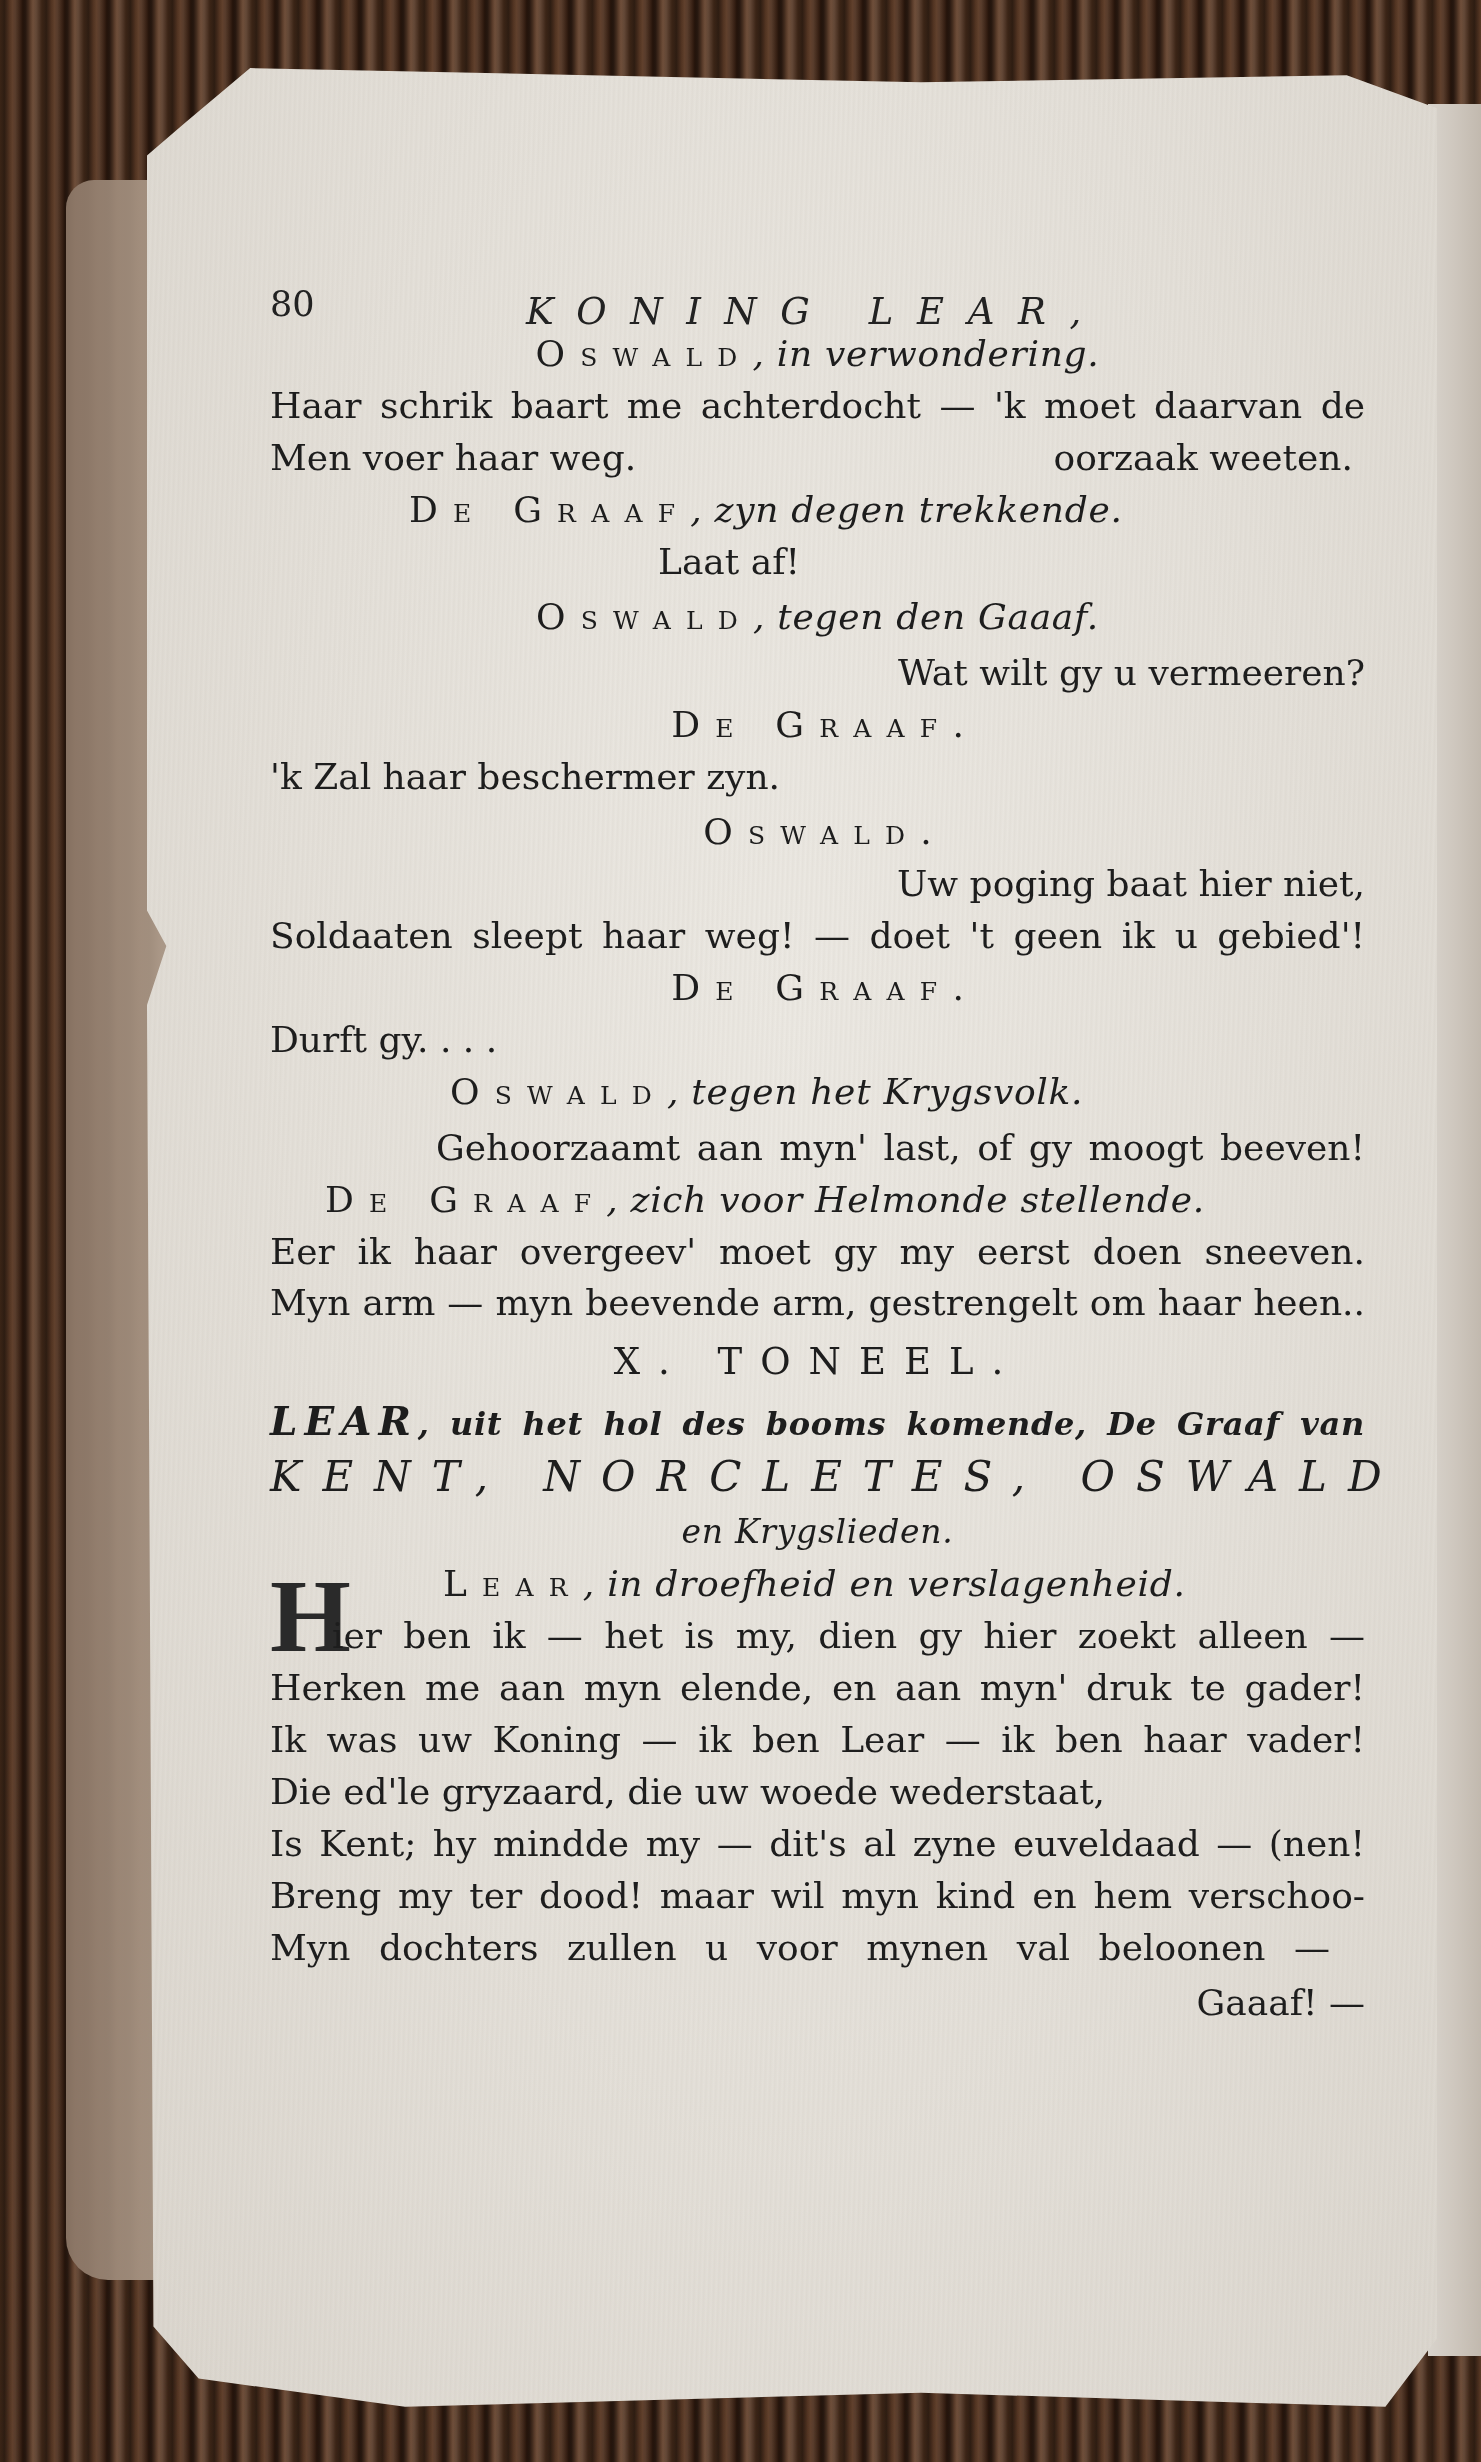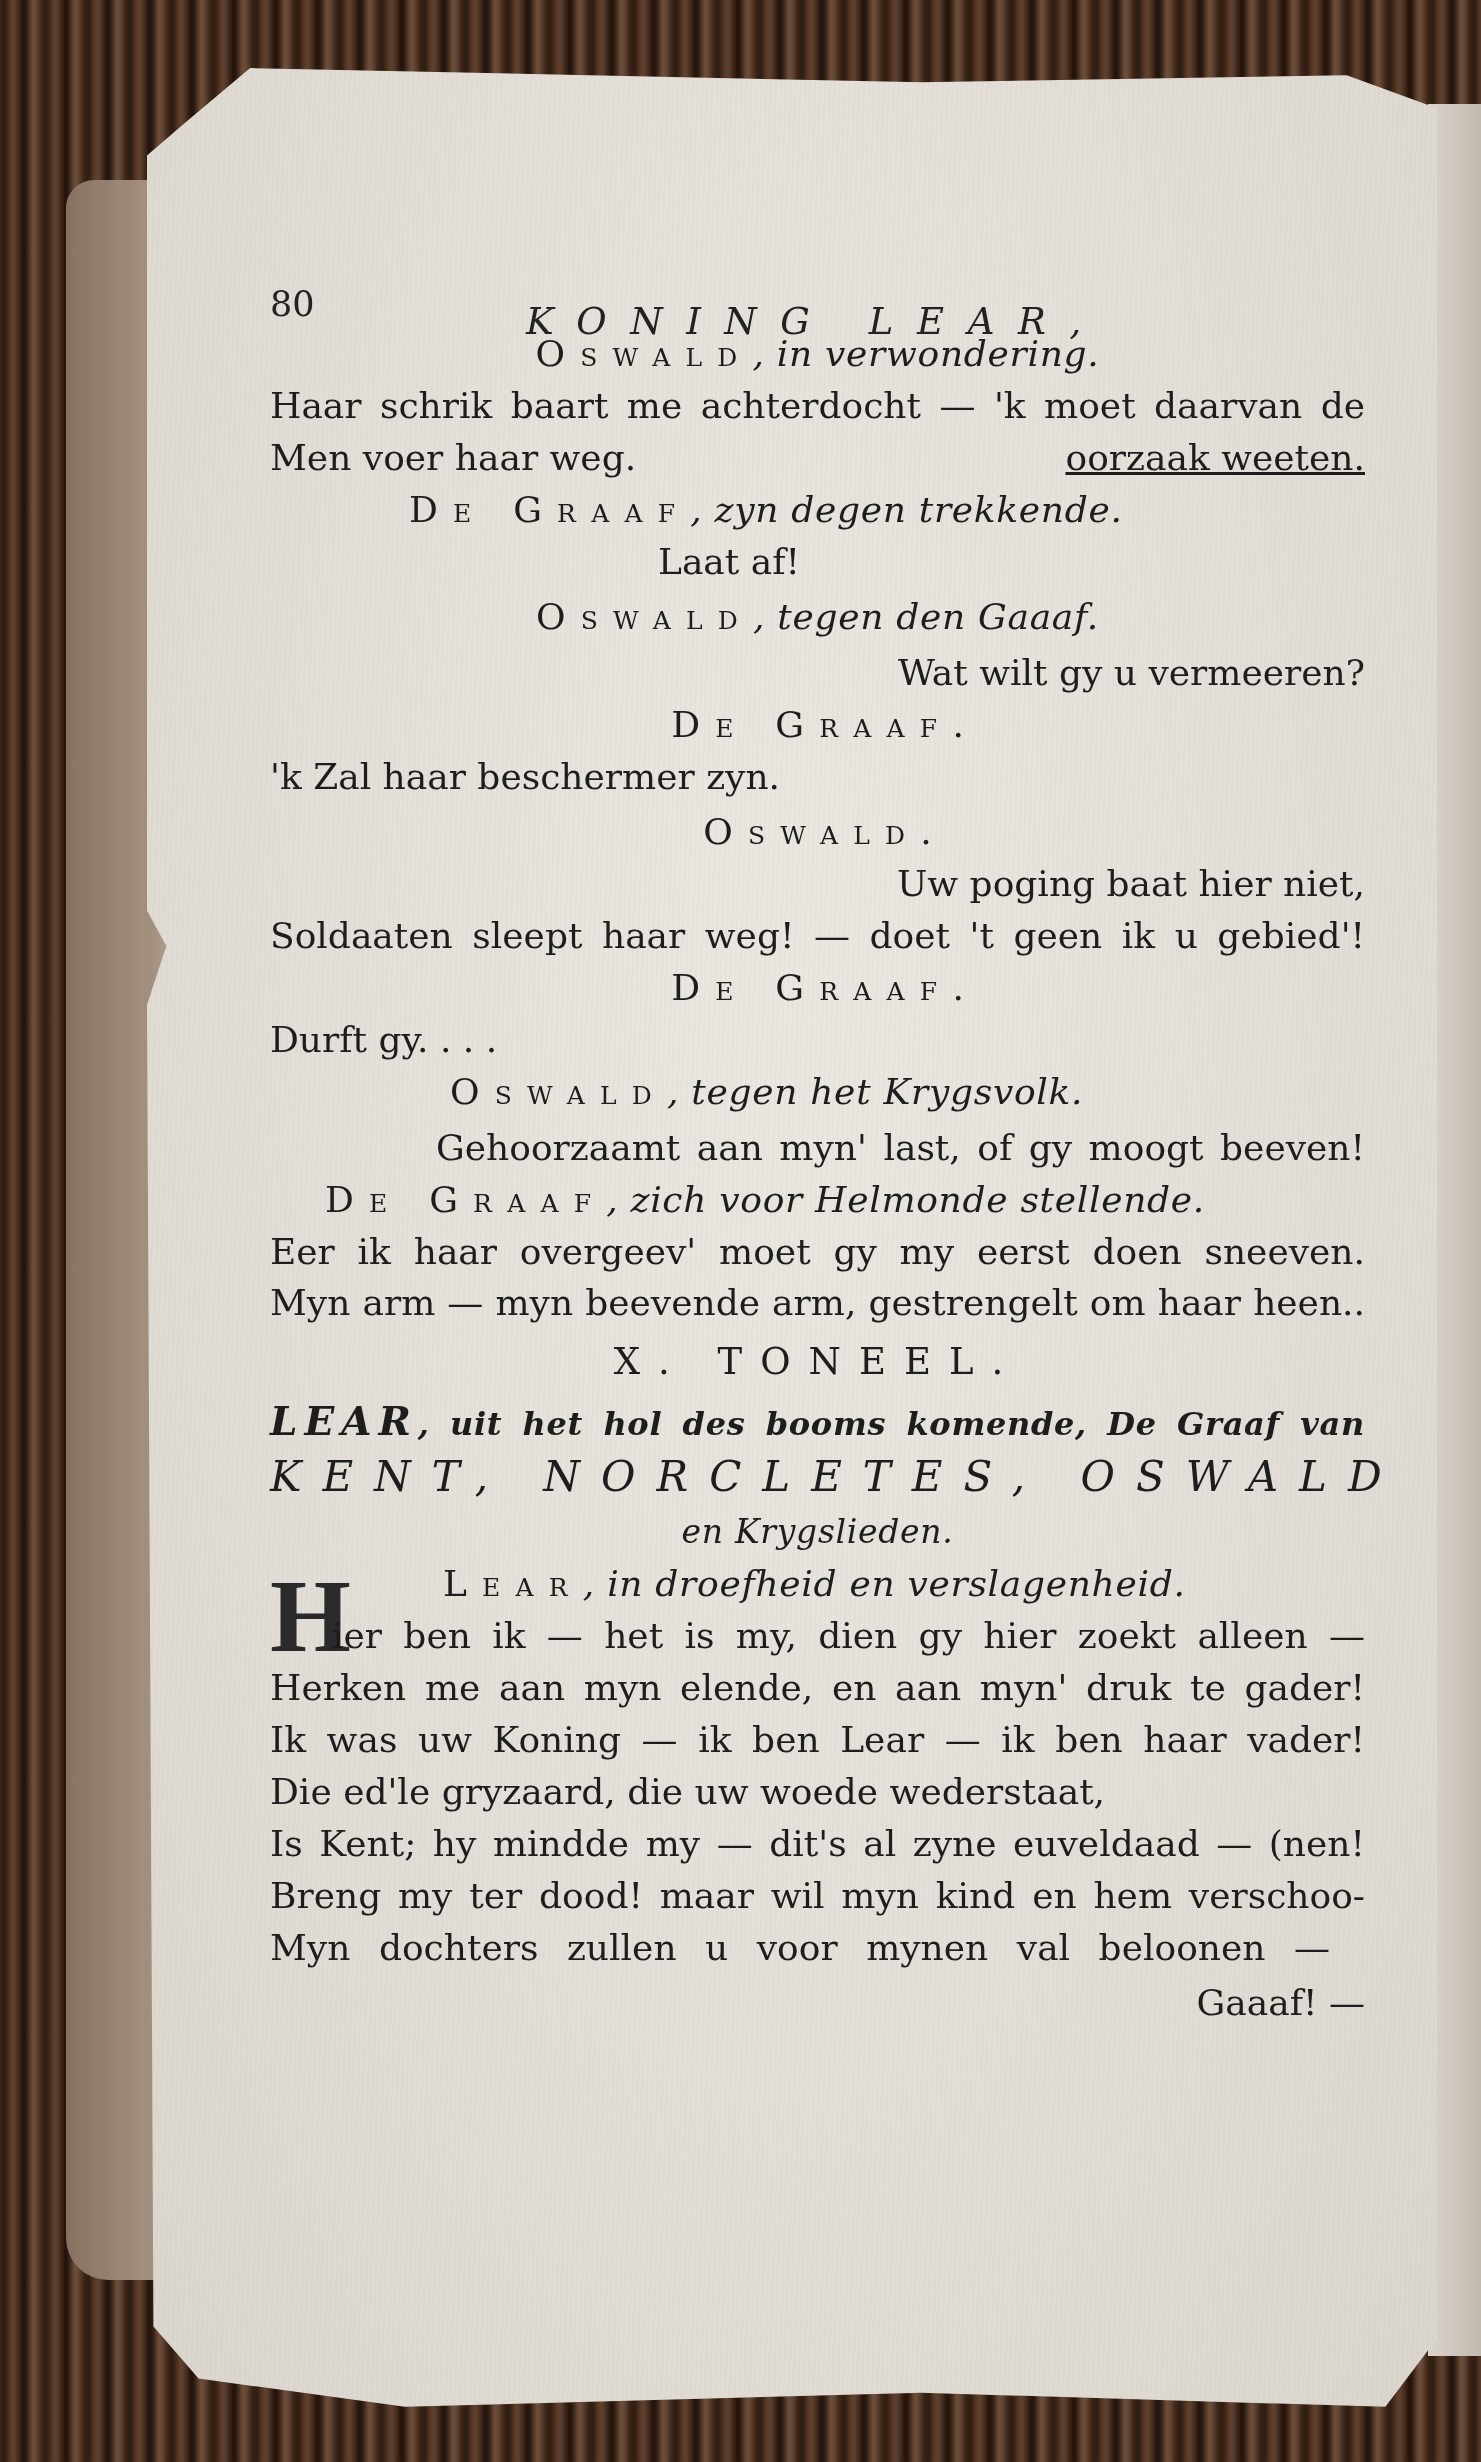--- a/index.html
+++ b/index.html
@@ -32,21 +32,21 @@
     background: repeating-linear-gradient(92deg, rgba(255,255,255,0.0) 0px, rgba(180,172,160,0.10) 2.1px, rgba(255,255,255,0.0) 4.9px);
     pointer-events:none;
   }
   .text-block { position:absolute; left:270px; top:236px; width:1095px; }
   .line { position:absolute; left:0; width:1095px; white-space:nowrap; font-size:36px; line-height:42px; color:#1d1d1d; }
   .center { text-align:center; }
   .right { text-align:right; }
   .sc { letter-spacing:15.2px; font-variant: small-caps; }
   .it { font-style:italic; font-family:"DejaVu Serif", serif; letter-spacing:0.7px; }
   .hdr-num { position:absolute; left:0; top:0; font-size:35px; }
-  .hdr-title { position:absolute; left:256px; top:16px; font-size:37px; font-style:italic; letter-spacing:23.6px; }
+  .hdr-title { position:absolute; left:256px; top:6px; font-size:37px; font-style:italic; letter-spacing:23.6px; }
   .drop { position:absolute; left:0; font-size:104px; line-height:97px; font-family:"Liberation Serif", serif; font-weight:bold; color:#2a2a2a; }
   .justify { text-align:justify; text-align-last:justify; }
   .title-big { font-size:42px; letter-spacing:21px; font-style:italic; }
 </style>
 </head>
 <body>
 
 <div class="shadow-page"></div>
 <div class="right-page"></div>
 
@@ -58,21 +58,21 @@
     <span class="hdr-num">80</span>
     <span class="hdr-title">KONING LEAR,</span>
   </div>
 
   <div class="line center" style="top:97px;">
     <span class="sc">Oswald</span><span class="it">, in verwondering.</span>
   </div>
   <div class="line justify" style="top:149px;">Haar schrik baart me achterdocht — 'k moet daarvan de</div>
   <div class="line" style="top:201px;">
     <span>Men voer haar weg.</span>
-    <span style="position:absolute; right:0;text-decoration:underline;">oorzaak weeten.</span>
+    <span style="position:absolute; right:12px;">oorzaak weeten.</span>
   </div>
 
   <div class="line" style="top:253px; left:139px; width:956px;">
     <span class="sc">De Graaf</span><span class="it">, zyn degen trekkende.</span>
   </div>
   <div class="line" style="top:305px; left:388px;">Laat af!</div>
 
   <div class="line center" style="top:360px;">
     <span class="sc">Oswald</span><span class="it">, tegen den Gaaaf.</span>
   </div>

